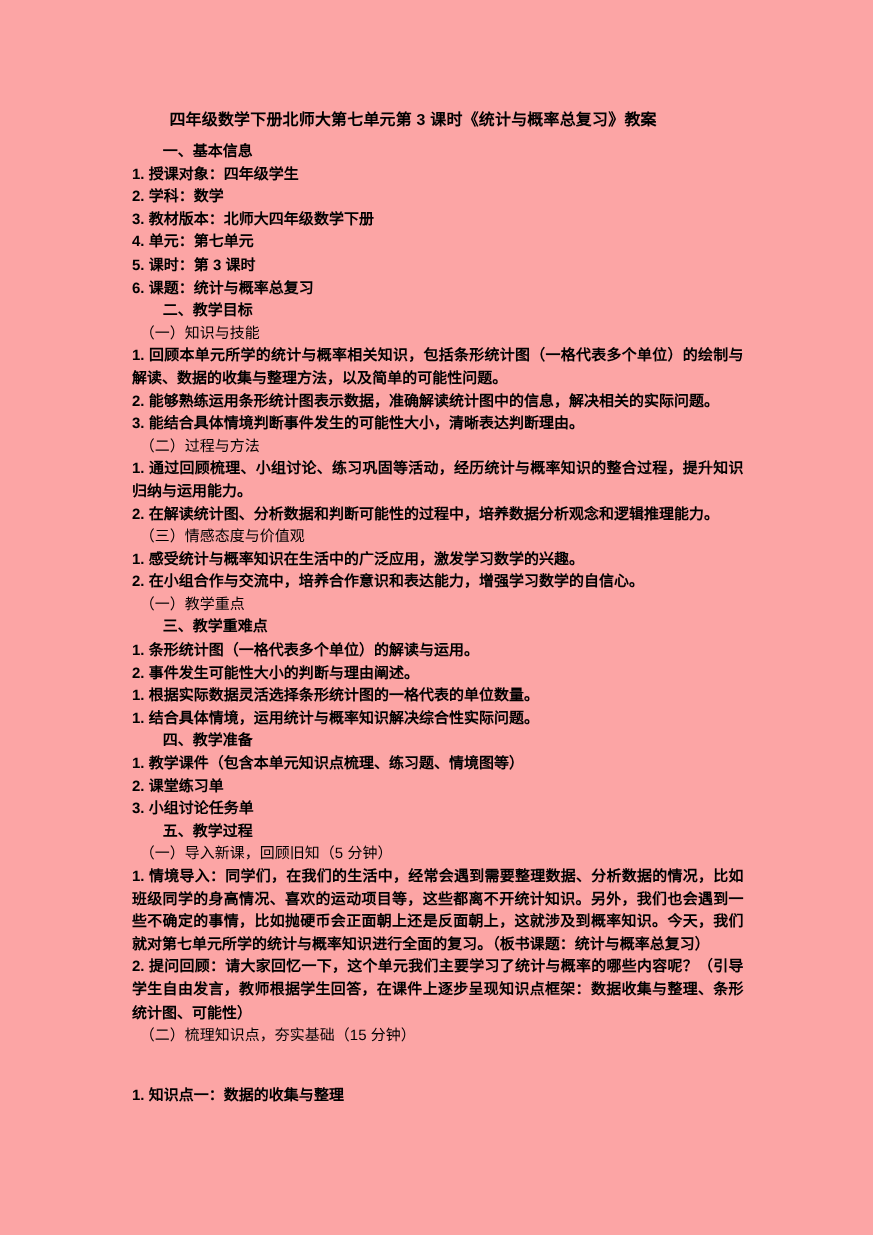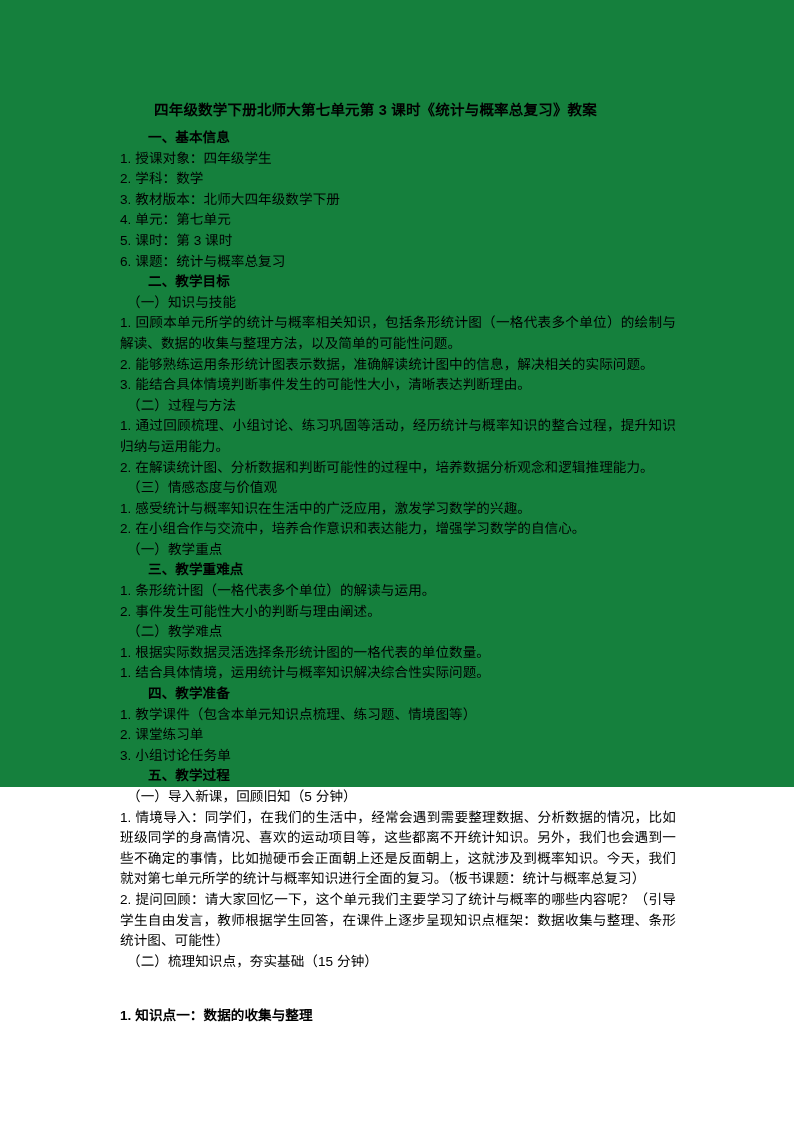--- a/index.html
+++ b/index.html
@@ -11,24 +11,24 @@
   body {
     width: 794px;
     height: 1123px;
     font-family: "Liberation Sans", "DejaVu Sans", sans-serif;
     color: #000000;
     -webkit-font-smoothing: antialiased;
   }
   .page {
     position: relative;
     width: 794px;
-    height: 787px;
+    height: 1123px;
     box-sizing: border-box;
     padding: 100px 118px 0 120px;
-    background: #15803d;
+    background: #fca5a5;
   }
   .doc-title {
     font-size: 14.5px;
     font-weight: bold;
     line-height: 21px;
     text-align: left;
     text-indent: 34px;
     margin: 0 0 7px 0;
     letter-spacing: 0.2px;
   }
@@ -52,21 +52,21 @@
   }
   .line.h-sub {
     font-weight: normal;
     text-indent: 7px;
   }
   .line.h-item {
     font-weight: bold;
     margin-top: 34px;
   }
   .line.body {
-    font-weight: normal;
+    font-weight: bold;
   }
 </style>
 </head>
 <body>
 
 <div class="page">
 
   <h1 class="doc-title">四年级数学下册北师大第七单元第 3 课时《统计与概率总复习》教案</h1>
 
   <div id="doc-body">
@@ -90,21 +90,20 @@
         <p class="line body">2. 在解读统计图、分析数据和判断可能性的过程中，培养数据分析观念和逻辑推理能力。</p>
         <p class="line h-sub">（三）情感态度与价值观</p>
         <p class="line body">1. 感受统计与概率知识在生活中的广泛应用，激发学习数学的兴趣。</p>
         <p class="line body">2. 在小组合作与交流中，培养合作意识和表达能力，增强学习数学的自信心。</p>
       </div>
       <div class="block">
         <p class="line h-sub">（一）教学重点</p>
         <p class="line h-major">三、教学重难点</p>
         <p class="line body">1. 条形统计图（一格代表多个单位）的解读与运用。</p>
         <p class="line body">2. 事件发生可能性大小的判断与理由阐述。</p>
-        <p class="line h-sub">（二）教学难点</p>
         <p class="line body">1. 根据实际数据灵活选择条形统计图的一格代表的单位数量。</p>
         <p class="line body">1. 结合具体情境，运用统计与概率知识解决综合性实际问题。</p>
       </div>
       <div class="block">
         <p class="line h-major">四、教学准备</p>
         <p class="line body">1. 教学课件（包含本单元知识点梳理、练习题、情境图等）</p>
         <p class="line body">2. 课堂练习单</p>
         <p class="line body">3. 小组讨论任务单</p>
       </div>
       <div class="block">

